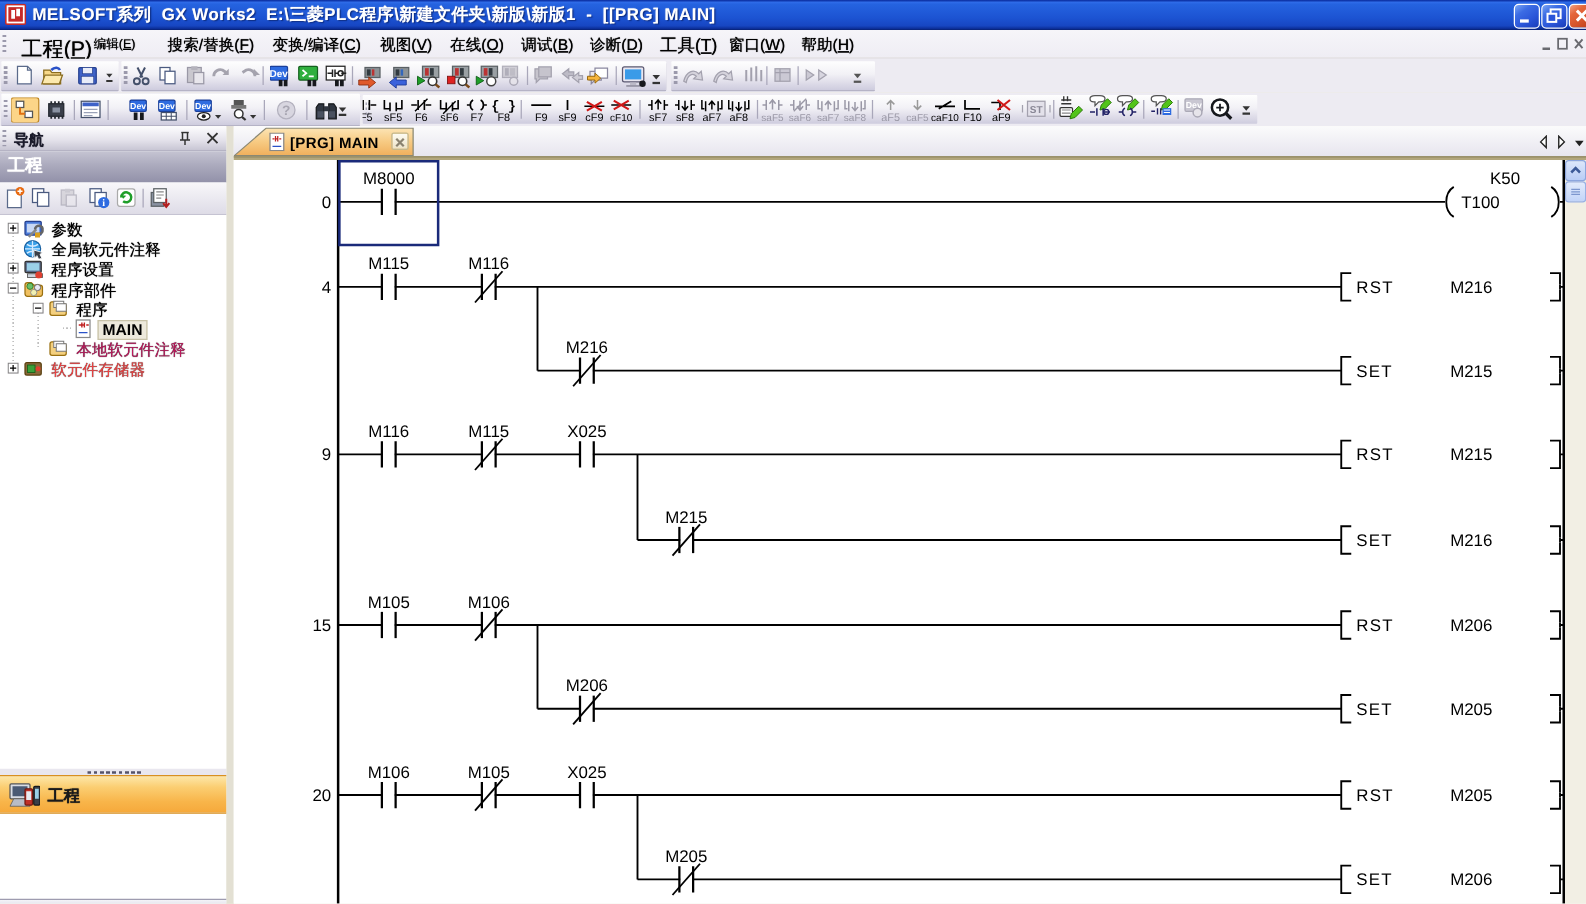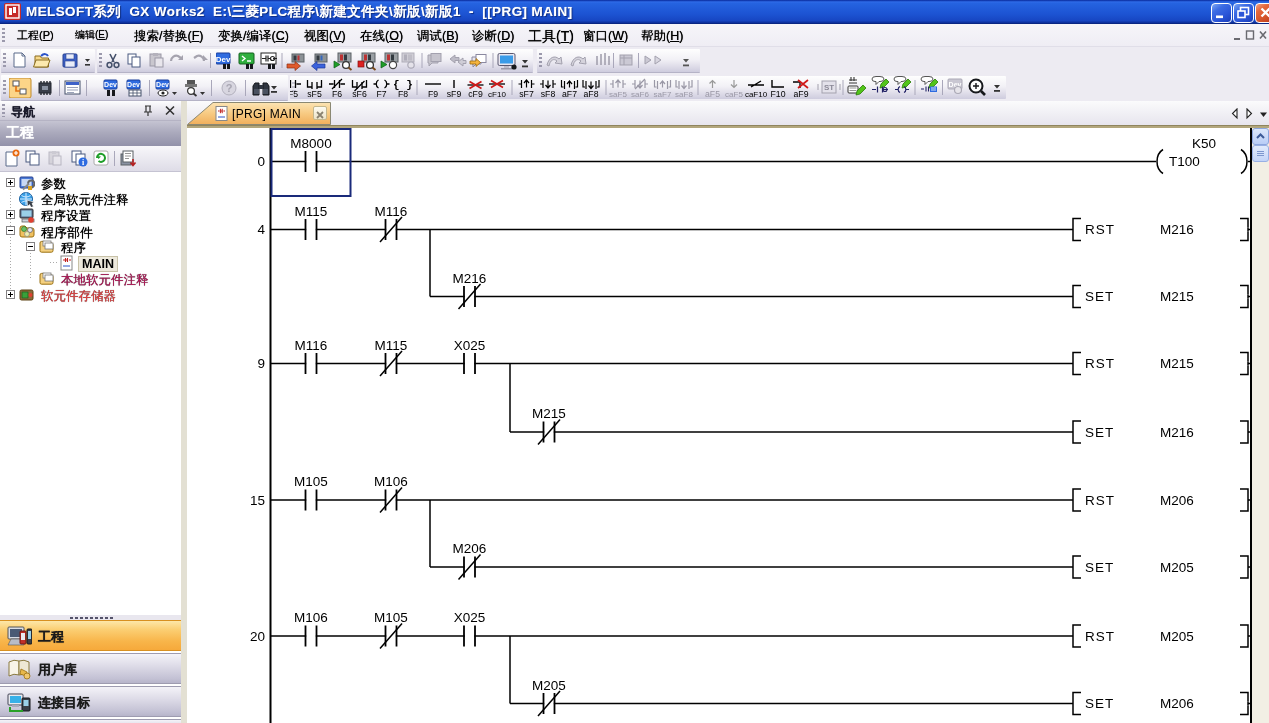--- a/index.html
+++ b/index.html
@@ -30,21 +30,21 @@
       <div class="abs" style="left:1233px;top:2.5px;width:21px;height:20px;border-radius:4px;background:linear-gradient(145deg,#7CA7F4 0%,#3C6CE4 30%,#2A55D8 65%,#1A3DB8 100%);border:1px solid #fff;box-sizing:border-box"><svg width="19" height="18" viewBox="0 0 19 18">
           <rect x="6.5" y="3.5" width="8" height="7" fill="none" stroke="#fff" stroke-width="1.6"></rect>
           <rect x="4" y="7" width="7" height="6.5" fill="#2A55D8" stroke="#fff" stroke-width="1.6"></rect>
         </svg></div>
       <div class="abs" style="left:1255px;top:2.5px;width:21px;height:20px;border-radius:4px;background:linear-gradient(145deg,#F2A285 0%,#E5673C 28%,#D6552B 60%,#B8391A 100%);border:1px solid #fff;box-sizing:border-box"><svg width="19" height="18" viewBox="0 0 19 18">
           <path d="M5.5 4.5 L13.5 12.5 M13.5 4.5 L5.5 12.5" stroke="#fff" stroke-width="2.4"></path>
         </svg></div>
     </div>
     <div class="abs" style="left:0;top:24px;width:1269px;height:23px;background:linear-gradient(180deg,#F6F5F9,#EFEDF4);border-bottom:1px solid #E0DEE8;box-sizing:border-box">
 <div class="grip" style="top:4px"></div>
-      <div class="abs" style="left:17px;top:4px;font-size:11px;color:#000;white-space:nowrap;text-shadow:0 0 0.7px #000">工程(<span style="text-decoration:underline">P</span>)</div>
+      <div class="abs" style="left:17px;top:4px;font-size:17px;color:#000;white-space:nowrap;text-shadow:0 0 0.7px #000">工程(<span style="text-decoration:underline">P</span>)</div>
       <div class="abs" style="left:75px;top:4px;font-size:10px;color:#000;white-space:nowrap;text-shadow:0 0 0.7px #000">编辑(<span style="text-decoration:underline">E</span>)</div>
       <div class="abs" style="left:134px;top:4px;font-size:12.5px;color:#000;white-space:nowrap;text-shadow:0 0 0.7px #000">搜索/替换(<span style="text-decoration:underline">F</span>)</div>
       <div class="abs" style="left:218px;top:4px;font-size:12.5px;color:#000;white-space:nowrap;text-shadow:0 0 0.7px #000">变换/编译(<span style="text-decoration:underline">C</span>)</div>
       <div class="abs" style="left:304px;top:4px;font-size:12.5px;color:#000;white-space:nowrap;text-shadow:0 0 0.7px #000">视图(<span style="text-decoration:underline">V</span>)</div>
       <div class="abs" style="left:360px;top:4px;font-size:12.5px;color:#000;white-space:nowrap;text-shadow:0 0 0.7px #000">在线(<span style="text-decoration:underline">O</span>)</div>
       <div class="abs" style="left:417px;top:4px;font-size:12.5px;color:#000;white-space:nowrap;text-shadow:0 0 0.7px #000">调试(<span style="text-decoration:underline">B</span>)</div>
       <div class="abs" style="left:472px;top:4px;font-size:12.5px;color:#000;white-space:nowrap;text-shadow:0 0 0.7px #000">诊断(<span style="text-decoration:underline">D</span>)</div>
       <div class="abs" style="left:528px;top:4px;font-size:14px;color:#000;white-space:nowrap;text-shadow:0 0 0.7px #000">工具(<span style="text-decoration:underline">T</span>)</div>
       <div class="abs" style="left:583px;top:4px;font-size:12.5px;color:#000;white-space:nowrap;text-shadow:0 0 0.7px #000">窗口(<span style="text-decoration:underline">W</span>)</div>
       <div class="abs" style="left:641px;top:4px;font-size:12.5px;color:#000;white-space:nowrap;text-shadow:0 0 0.7px #000">帮助(<span style="text-decoration:underline">H</span>)</div>
@@ -558,60 +558,40 @@
             <rect x="1" y="3" width="16" height="12" rx="1" fill="#D8DCE4" stroke="#555"></rect>
             <rect x="3" y="5" width="12" height="8" fill="#4a5a74"></rect>
 <path d="M4 15 l-3 6 h16 v-6 z" fill="#B8BCC6" stroke="#555" stroke-width=".6"></path>
 <rect x="13" y="7" width="6" height="13" rx="1" fill="#C03028" stroke="#701810"></rect>
             <rect x="14" y="9" width="4" height="7" fill="#E8EAF0"></rect>
 <rect x="20" y="5" width="5" height="15" rx="1" fill="#3a3f48" stroke="#16181c"></rect>
             <rect x="21" y="7" width="3" height="8" fill="#9ad0e8"></rect>
           </svg>
           <div class="abs" style="left:38px;top:7px;font-size:13px;font-weight:bold;color:#1a1a1a;text-shadow:0 0 0.8px #1a1a1a">工程</div>
         </div>
-        <div class="abs" style="left:0;top:552px;width:181px;height:31px;background:linear-gradient(180deg,#F4F3F8 0%,#DEDCE8 40%,#C3C1D4 85%,#B7B5CA 100%);border-top:1px solid #9E9CB0;border-bottom:1px solid #9E9CB0;box-sizing:border-box">
-          <svg class="abs" style="left:7px;top:3px" width="25" height="25" viewBox="0 0 25 25">
-            <path d="M2 5 q5-3 10-1 v14 q-5-2-10 1 z" fill="#F8F4E8" stroke="#8a7a40"></path>
-<path d="M22 5 q-5-3-10-1 v14 q5-2 10 1 z" fill="#EEE8D4" stroke="#8a7a40"></path>
-<path d="M14 12 l6 3 -1 4 -6-2 z" fill="#E8B84A" stroke="#9a7010" stroke-width=".8"></path>
-            <circle cx="20" cy="19" r="3" fill="#F0C870" stroke="#9a7010" stroke-width=".8"></circle>
-          </svg>
-          <div class="abs" style="left:38px;top:7px;font-size:13px;font-weight:bold;color:#1a1a1a;text-shadow:0 0 0.8px #1a1a1a">用户库</div>
-        </div>
-        <div class="abs" style="left:0;top:585px;width:181px;height:31px;background:linear-gradient(180deg,#F4F3F8 0%,#DEDCE8 40%,#C3C1D4 85%,#B7B5CA 100%);border-top:1px solid #9E9CB0;border-bottom:1px solid #9E9CB0;box-sizing:border-box">
-          <svg class="abs" style="left:7px;top:3px" width="25" height="25" viewBox="0 0 25 25">
-            <rect x="1" y="4" width="15" height="11" rx="1" fill="#E8EAF0" stroke="#445"></rect>
-            <rect x="3" y="6" width="11" height="7" fill="#38B0E8"></rect>
-<rect x="5" y="15" width="7" height="2" fill="#aab"></rect>
-<rect x="15" y="8" width="8" height="13" rx="1" fill="#3a3f48" stroke="#16181c"></rect>
-            <rect x="16.5" y="10" width="5" height="6" fill="#9ad0e8"></rect>
-<path d="M3 17 v4 h13" fill="none" stroke="#28A028" stroke-width="2"></path>
-          </svg>
-          <div class="abs" style="left:38px;top:7px;font-size:13px;font-weight:bold;color:#1a1a1a;text-shadow:0 0 0.8px #1a1a1a">连接目标</div>
-        </div>
         <div class="abs" style="left:0;top:618px;width:181px;height:4px;background:linear-gradient(180deg,#F4F3F8,#E8E6EF);border-top:1px solid #9E9CB0;box-sizing:border-box"></div>
       </div>
       <div class="abs" style="left:187px;top:0;width:1082px;height:622px;background:#fff">
         <div class="abs" style="left:0;top:0;width:1082px;height:25px;background:linear-gradient(180deg,#FBFBFC,#E6E4ED)"></div>
         <svg class="abs" style="left:0;top:1px" width="145" height="23" viewBox="0 0 145 23">
 <defs>
             <linearGradient id="tabg" x1="0" y1="0" x2="0" y2="1">
 <stop offset="0" stop-color="#FCE4B4"></stop>
               <stop offset=".5" stop-color="#F7CA82"></stop>
               <stop offset="1" stop-color="#F0AF5C"></stop>
             </linearGradient>
           </defs>
 <path d="M0.5 22.5 L26 .5 H143.5 V22.5 Z" fill="url(#tabg)" stroke="#8B8873" stroke-width="1"></path>
         </svg>
         <svg class="abs" style="left:28px;top:5px" width="13" height="15" viewBox="0 0 13 15">
 <rect x="1" y="0.5" width="11" height="14" fill="#fff" stroke="#888"></rect>
 <path d="M3 5 h1.6 m1 0 h1.8 m1 0 h1.6 M5.4 2.8 v4.4 M7.2 2.8 v4.4" stroke="#c02020" stroke-width="1" fill="none"></path>
 <path d="M3 11 h7" stroke="#2a52c8" stroke-width="1"></path>
         </svg>
-        <div class="abs" style="left:45px;top:6px;font-size:12px;font-weight:normal;color:#000;letter-spacing:.3px">[PRG] MAIN</div>
+        <div class="abs" style="left:45px;top:6px;font-size:12px;font-weight:bold;color:#000;letter-spacing:.3px">[PRG] MAIN</div>
         <div class="abs" style="left:126px;top:5px;width:14px;height:14px;background:linear-gradient(180deg,#FDFBF2,#EDE3C8);border:1px solid #C4B88E;border-radius:2px;box-sizing:border-box">
 <svg width="12" height="12" viewBox="0 0 12 12">
             <path d="M3 3 L9 9 M9 3 L3 9" stroke="#8A8270" stroke-width="1.8"></path>
           </svg></div>
         <svg class="abs" style="left:1044px;top:7px" width="36" height="12" viewBox="0 0 36 12">
 <path d="M6 1 L1.5 5.5 L6 10 z" fill="#fff" stroke="#222" stroke-width="1.1"></path>
 <path d="M16 1 L20.5 5.5 L16 10 z" fill="#fff" stroke="#222" stroke-width="1.1"></path>
 <path d="M29 4.5 l7 0 -3.5 4.5 z" fill="#222"></path>
         </svg>
         <div class="abs" style="left:0;top:23.5px;width:1082px;height:3.5px;background:#B2A67C;border-top:1px solid #8F855E;box-sizing:border-box"></div>

